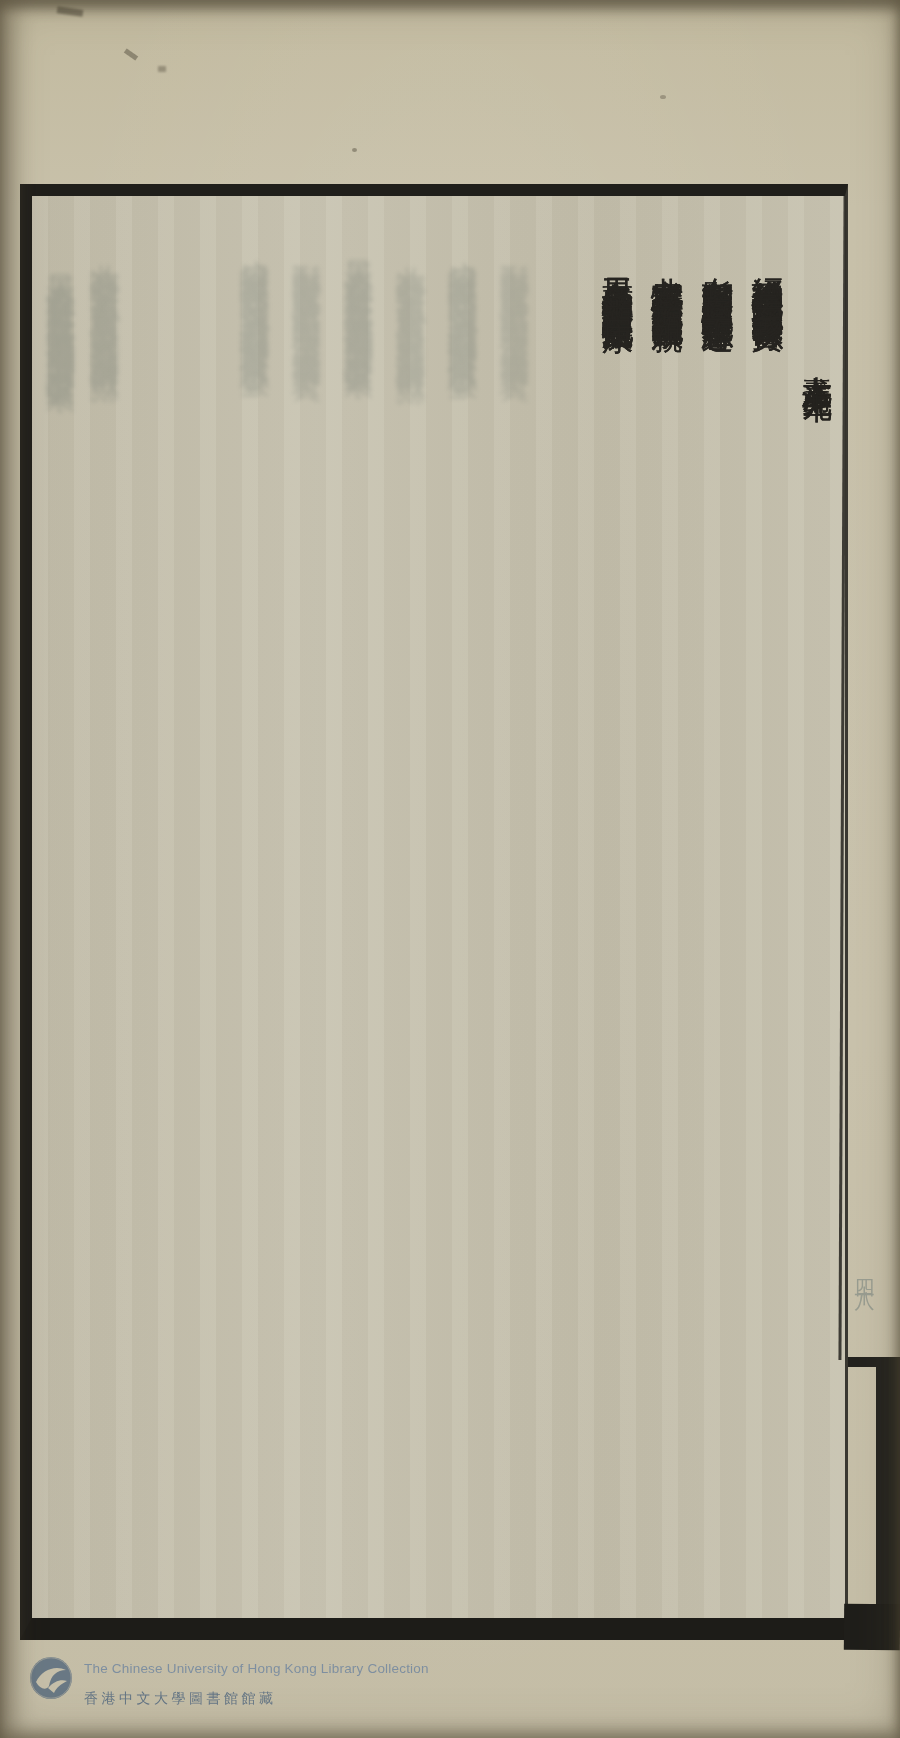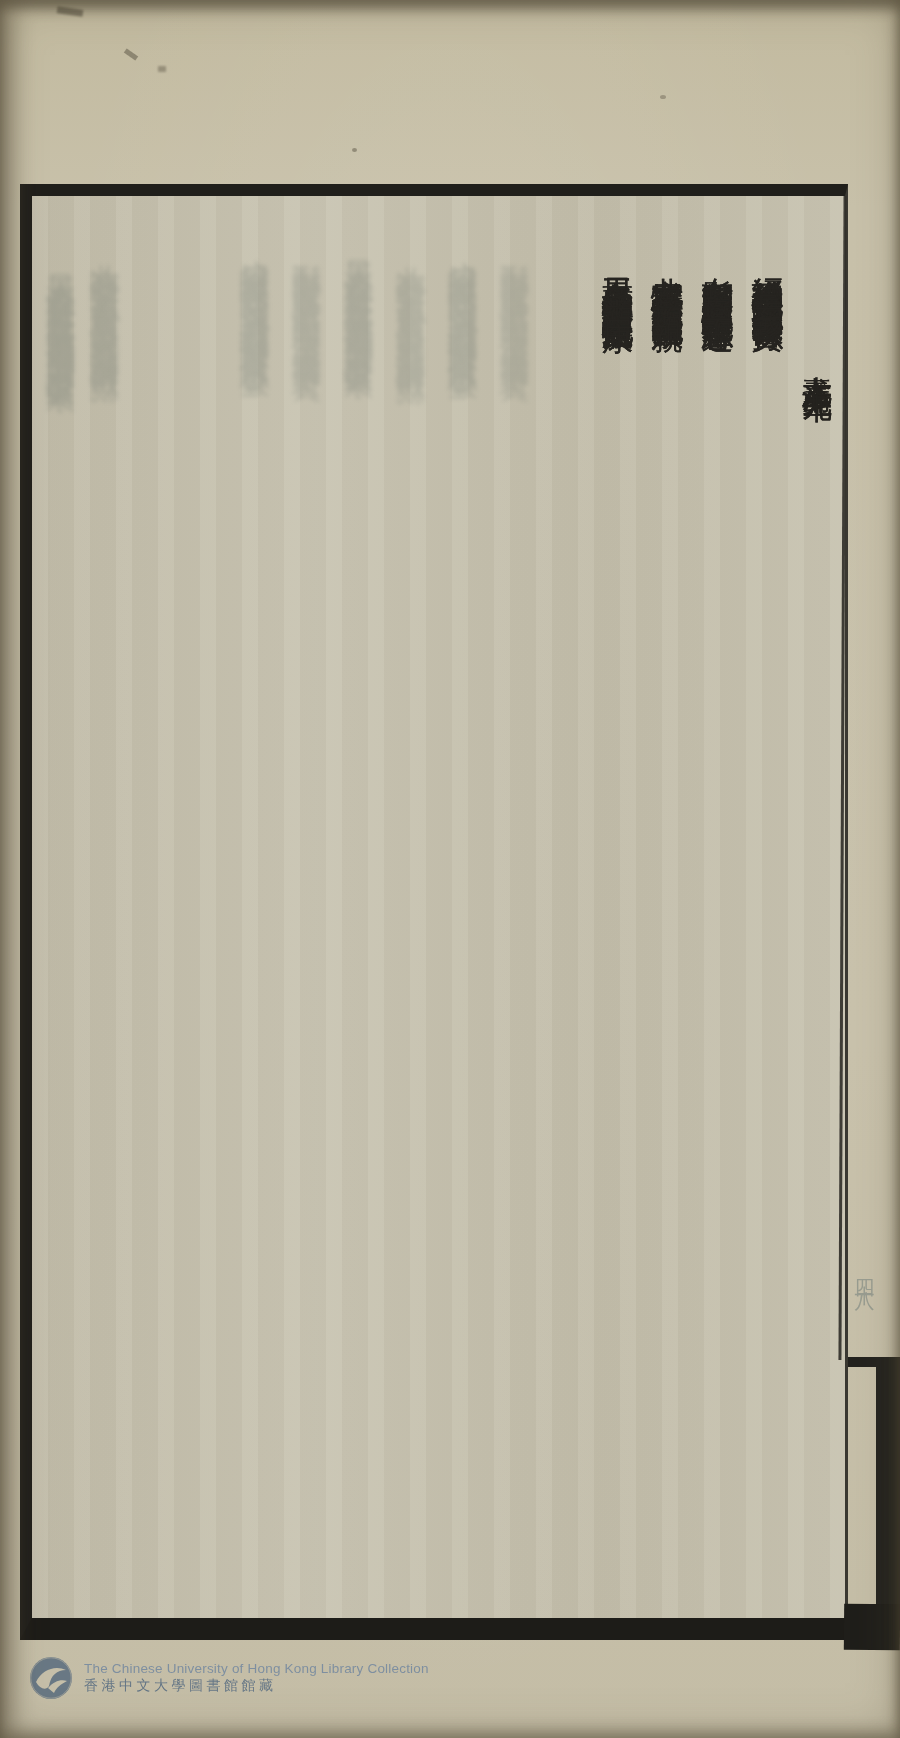--- a/index.html
+++ b/index.html
@@ -100,21 +100,21 @@
     display:flex;align-items:flex-start;
   }
   .wm-logo{width:46px;height:46px;flex:0 0 auto;opacity:.88;}
   .wm-text{margin-left:10px;padding-top:6px;}
   .wm-en{
     font-family:"Liberation Sans", sans-serif;
     font-size:13.5px;color:#7b8da0;letter-spacing:.2px;opacity:.95;
   }
   .wm-zh{
     font-family:"Liberation Serif", serif;
-    font-size:14px;color:#5f7284;letter-spacing:3.5px;margin-top:1px;opacity:.95;
+    font-size:14px;color:#5f7284;letter-spacing:3.5px;margin-top:14px;opacity:.95;
   }
 </style>
 </head>
 <body>
 
 <div class="scan">
 
   <div class="speck s1"></div>
   <div class="speck s2"></div>
   <div class="speck s3"></div>

